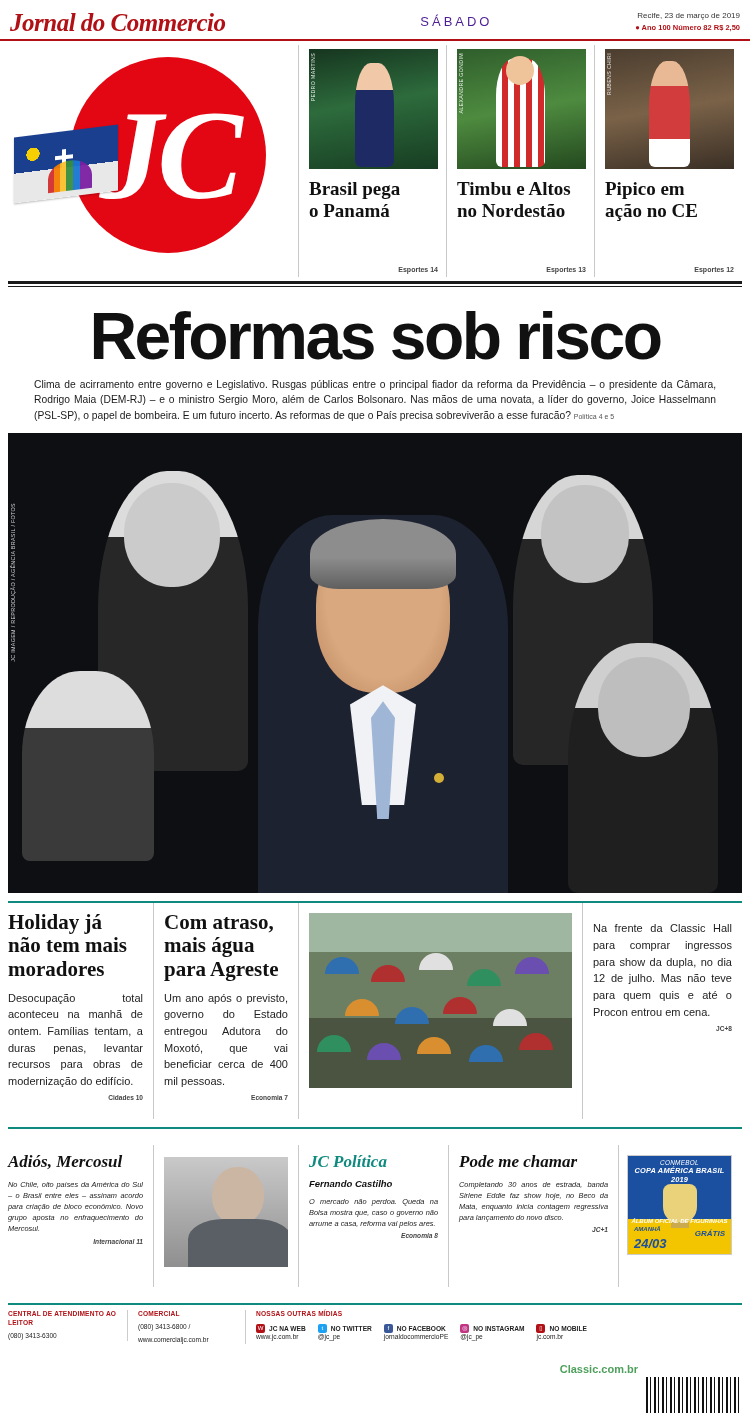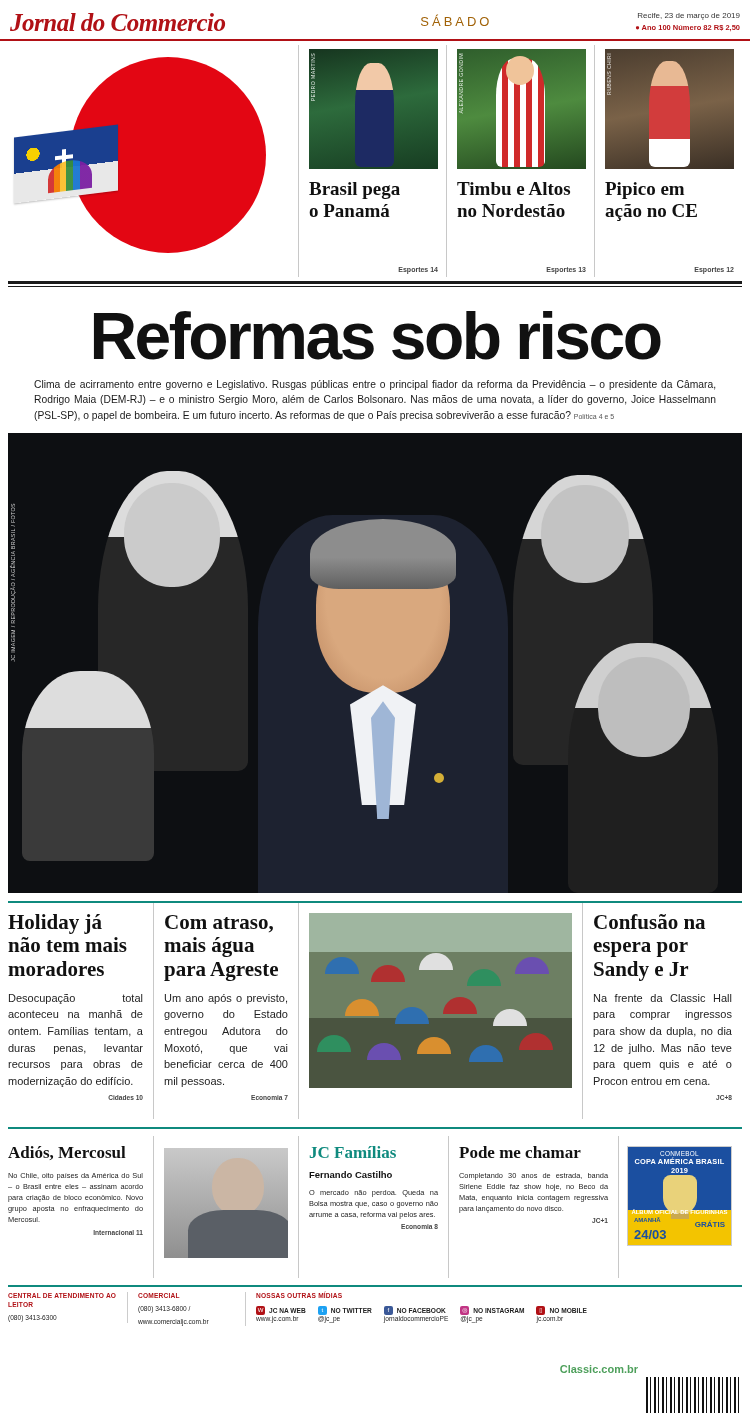--- a/index.html
+++ b/index.html
@@ -25,21 +25,21 @@
     font-style: italic;
     font-size: 25px;
     color: #b11116;
     letter-spacing: -0.5px;
     line-height: 1;
     padding-top: 2px;
   }
   .masthead-mid {
     font-family: "Liberation Sans", sans-serif;
     font-size: 13px;
-    color: #a16207;
+    color: #4c1d95;
     letter-spacing: 3px;
     padding-top: 6px;
     margin-left: 52px;
   }
   .masthead-right { text-align: right; font-size: 8px; color:#333; line-height:1.5; padding-top:2px;}
   .masthead-right .edline { color:#b11116; font-weight:bold; font-size:7.5px; }
   .dot { color:#b11116; }
 
   
   .topblock { display:flex; padding: 4px 8px 0 8px; height: 236px; }
@@ -217,21 +217,21 @@
   .b2-foot { text-align:right; font-size:6.6px; font-weight:bold; color:#444; margin-top:4px;}
   .b2-photo{
     position:relative; width:100%; height:175px; margin-top:2px; overflow:hidden;
     background: linear-gradient(180deg,#9fb6a0 0 22%, #6d7f63 22% 60%, #4a5440 60% 100%);
   }
   .b2-photo .umb {
     position:absolute; width:34px; height:17px; border-radius:17px 17px 0 0;
   }
 
   
-  .block3 { display:flex; margin: 7px 8px; height: 142px; }
+  .block3 { display:flex; margin: 16px 8px; height: 142px; font-style: italic; }
   .b3col { padding: 8px 10px 0 0; }
   .b3col.c1 { width: 145px; }
   .b3col.c2 { width: 145px; border-left:1px solid #c8c8c8; padding-left:10px;}
   .b3col.c3 { width: 150px; border-left:1px solid #c8c8c8; padding-left:10px;}
   .b3col.c4 { width: 170px; border-left:1px solid #c8c8c8; padding-left:10px;}
   .b3col.c5 { flex:1; border-left:1px solid #c8c8c8; padding-left:8px;}
   .b3-title {
     font-family:"Liberation Serif", serif; font-weight:bold; font-size:17px; line-height:1.1;
   }
   .b3-title.green { color:#0f8a7e; }
@@ -315,20 +315,21 @@
       <div class="edline">
         <span class="dot">●</span>
         <span>Ano 100  Número 82  R$ 2,50</span>
       </div>
     </div>
   </div>
 
   <div class="topblock">
     <div class="logo-area">
       <div class="jc-circle"></div>
+      <div class="jc-text">JC</div>
       <div class="flag">
           <div class="cross"></div>
         </div>
     </div>
 
     <div class="sports">
       <div class="sport">
         <div class="sport-photo ph1">
           <div class="credit">PEDRO MARTINS</div>
         </div>
@@ -401,42 +402,41 @@
         <div class="umb" style="left:134px; top:84px; background:#b03030;"></div>
         <div class="umb" style="left:184px; top:96px; background:#e0e0e0;"></div>
         <div class="umb" style="left:8px;   top:122px; background:#2f8f5f;"></div>
         <div class="umb" style="left:58px;  top:130px; background:#6a4fb0;"></div>
         <div class="umb" style="left:108px; top:124px; background:#d98f2f;"></div>
         <div class="umb" style="left:160px; top:132px; background:#2f6fb0;"></div>
         <div class="umb" style="left:210px; top:120px; background:#b03030;"></div>
       </div>
     </div>
     <div class="b2col c4">
-      <div class="b2-title">Confusão na<br>espera por<br>Sandy e Jr</div>
       <div class="b2-body">Na frente da Classic Hall para comprar ingressos para show da dupla, no dia 12 de julho. Mas não teve para quem quis e até o Procon entrou em cena.</div>
       <div class="b2-foot">JC+8</div>
     </div>
   </div>
 
   <div class="sec-rule"></div>
 
   <div class="block3">
     <div class="b3col c1">
       <div class="b3-title">Adiós, Mercosul</div>
       <div class="b3-body">No Chile, oito países da América do Sul – o Brasil entre eles – assinam acordo para criação de bloco econômico. Novo grupo aposta no enfraquecimento do Mercosul.</div>
       <div class="b3-foot">Internacional 11</div>
     </div>
     <div class="b3col c2">
       <div class="col-portrait">
         <div class="head"></div>
           <div class="body"></div>
       </div>
     </div>
     <div class="b3col c3">
-      <div class="b3-title green">JC Famílias</div>
+      <div class="b3-title green">JC Política</div>
       <div class="b3-sub">Fernando Castilho</div>
       <div class="b3-body">O mercado não perdoa. Queda na Bolsa mostra que, caso o governo não arrume a casa, reforma vai pelos ares.</div>
       <div class="b3-foot">Economia 8</div>
     </div>
     <div class="b3col c4">
       <div class="b3-title">Pode me chamar</div>
       <div class="b3-body">Completando 30 anos de estrada, banda Sirlene Eddie faz show hoje, no Beco da Mata, enquanto inicia contagem regressiva para lançamento do novo disco.</div>
       <div class="b3-foot">JC+1</div>
     </div>
     <div class="b3col c5">

